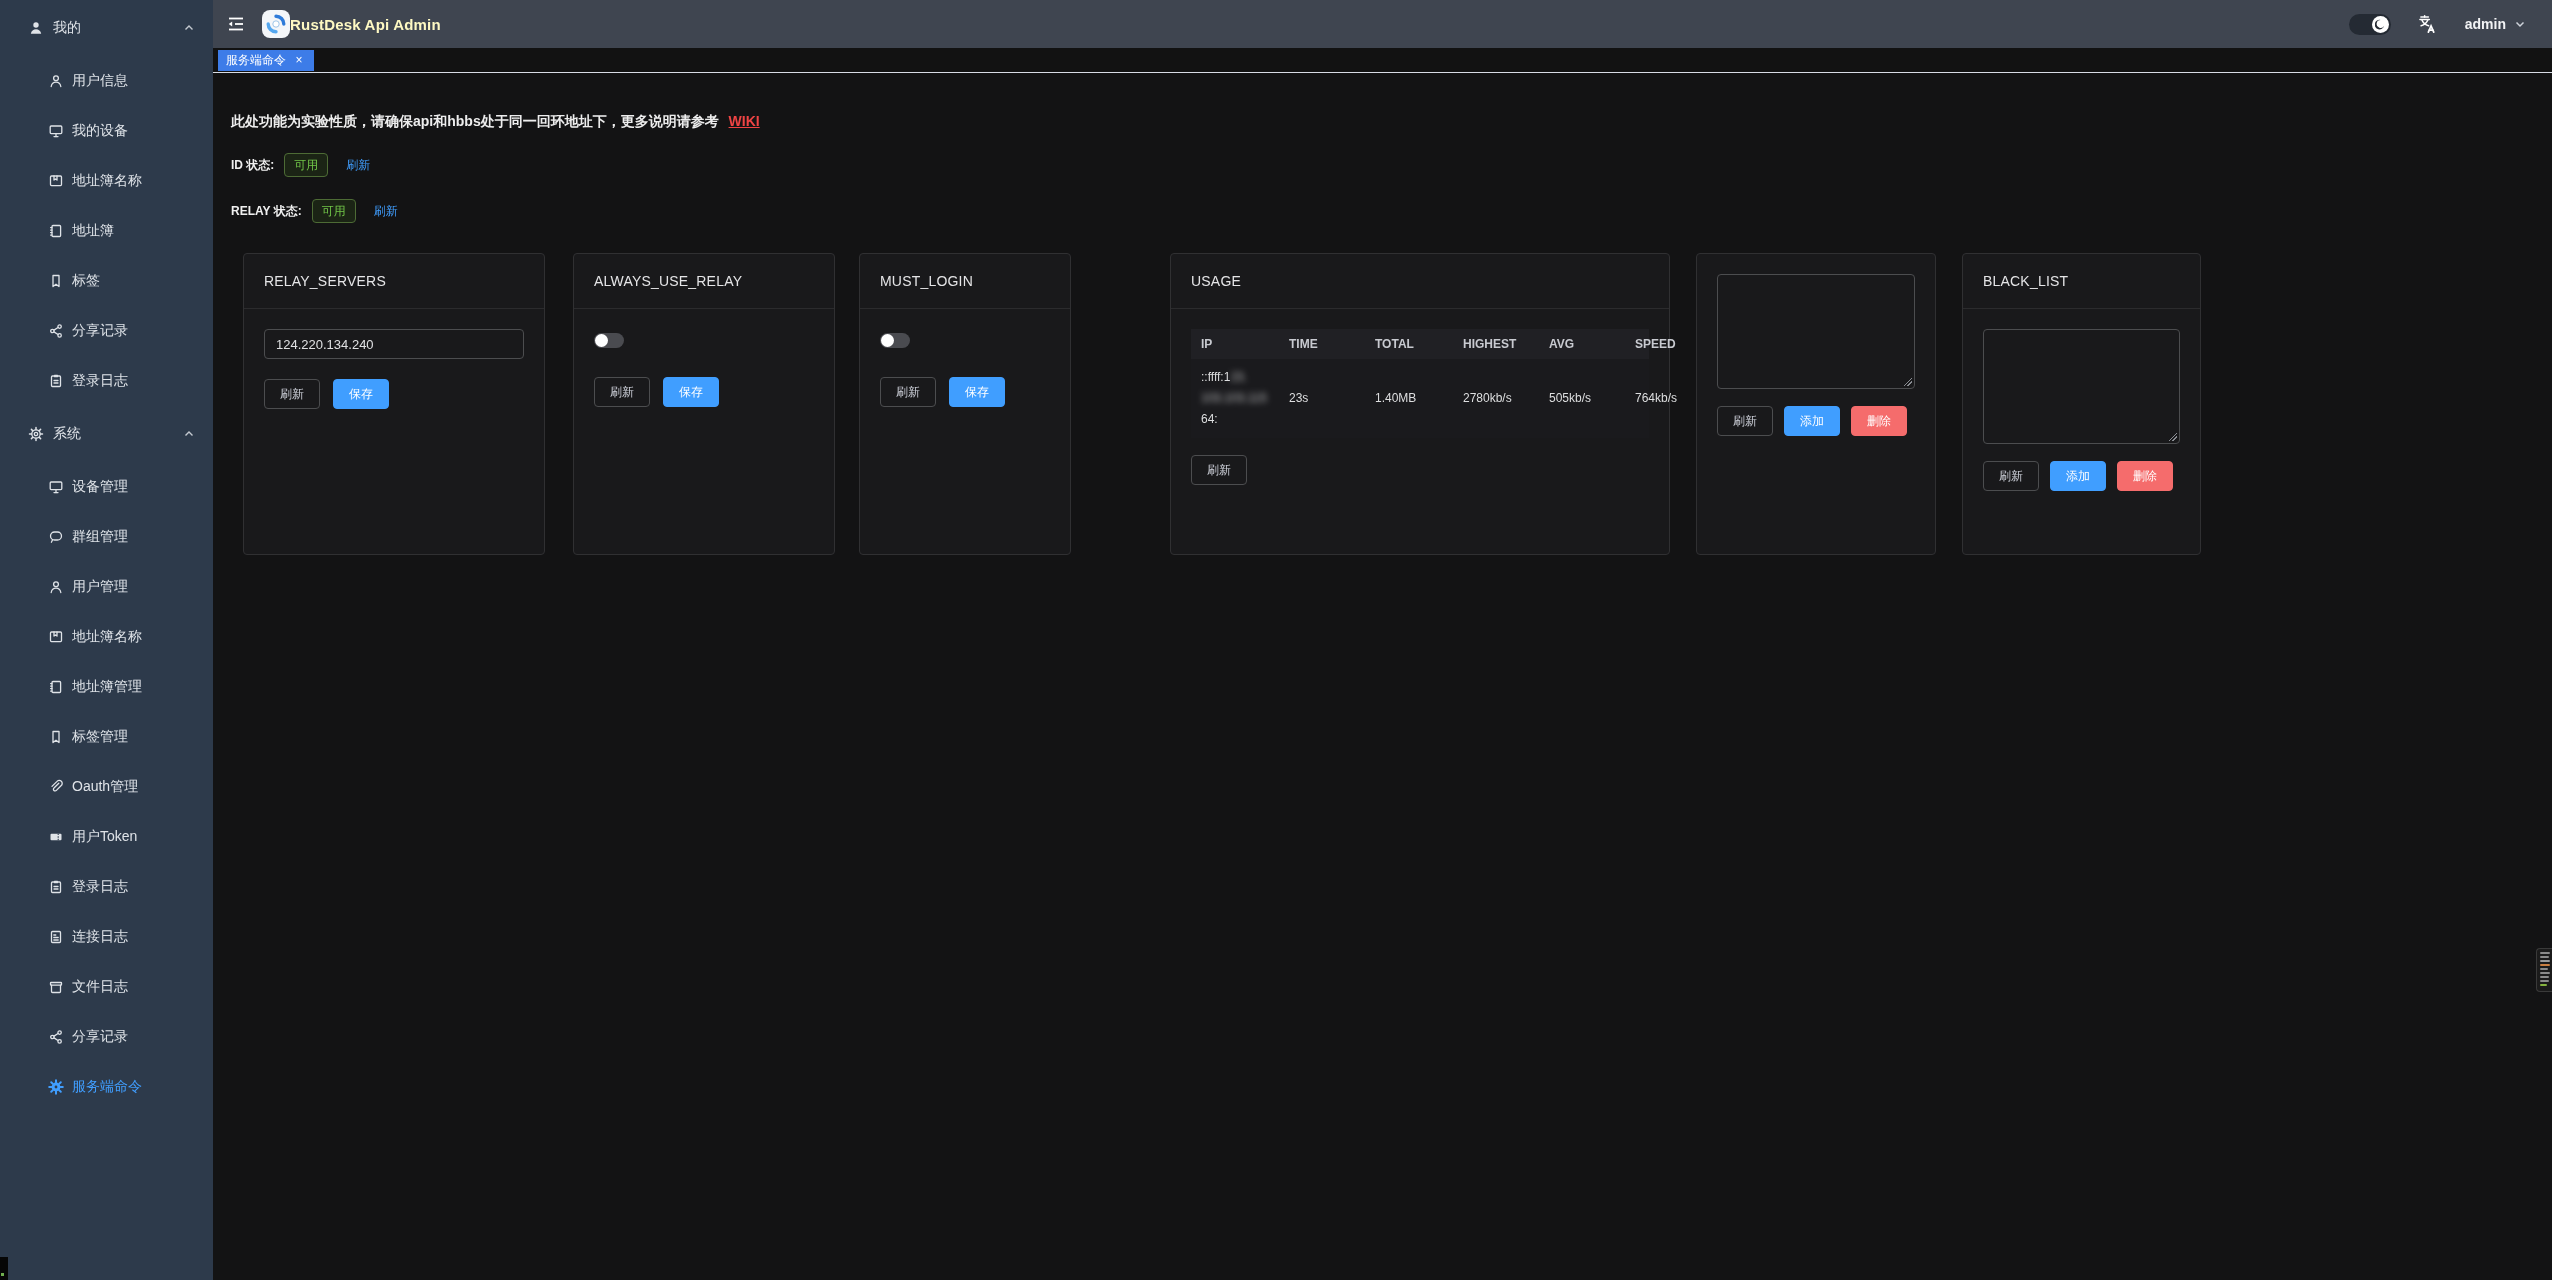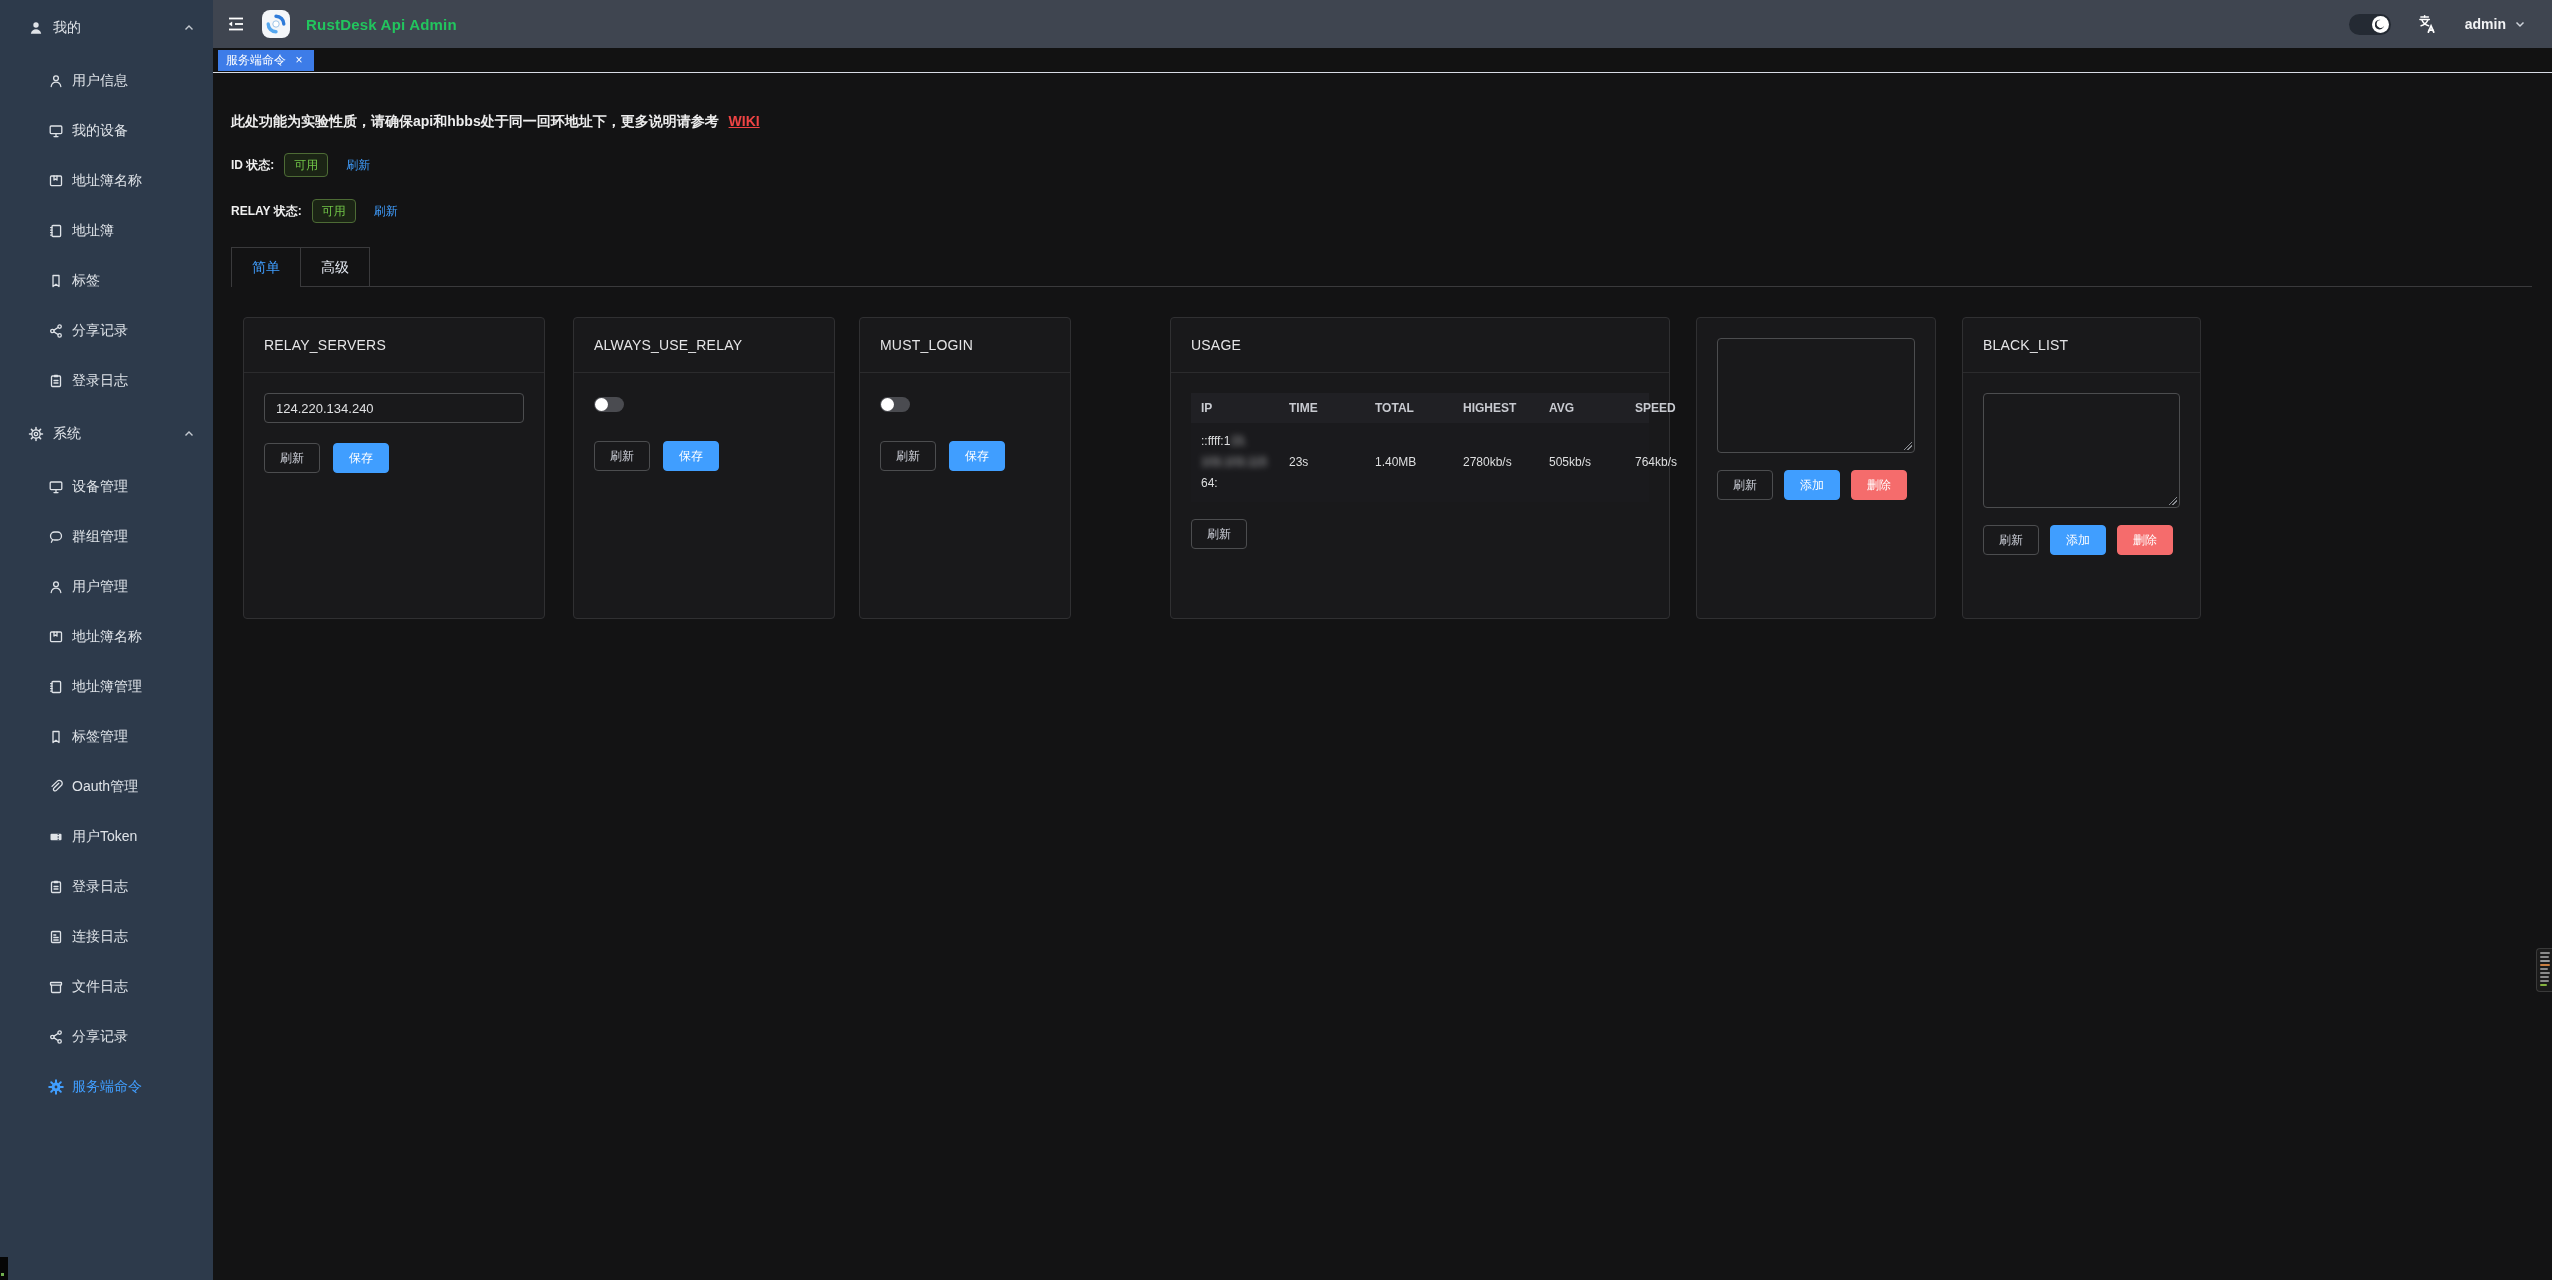--- a/index.html
+++ b/index.html
@@ -22,21 +22,21 @@
   .icon16 svg { width:16px; height:16px; }
   .chev { width:12px; height:12px; opacity:.85; }
 
   
   .main { flex:1; display:flex; flex-direction:column; height:100%; min-width:0; }
   .topbar { height:48px; background:#3f4550; display:flex; align-items:center; padding:0 26px 0 12px; }
   .fold-btn { width:22px; height:22px; display:flex; align-items:center; justify-content:center;
     color:#ffffff; cursor:pointer; }
   .logo { width:28px; height:28px; border-radius:8px; background:#f4f6f9; margin-left:15px;
     display:flex; align-items:center; justify-content:center; }
-  .app-title { color:#22c55e; font-size:15px; font-weight:700; margin-left:16px; letter-spacing:.2px; }
+  .app-title { color:#fef9c3; font-size:15px; font-weight:700; margin-left:0; letter-spacing:.2px; }
   .topbar-right { margin-left:auto; display:flex; align-items:center; }
   .theme-switch { width:42px; height:21px; border-radius:11px; background:#242a33; position:relative;
     cursor:pointer; }
   .theme-switch .knob { position:absolute; right:2px; top:2px; width:17px; height:17px; border-radius:50%;
     background:#ffffff; display:flex; align-items:center; justify-content:center; }
   .lang-btn { margin-left:25px; color:#ffffff; cursor:pointer; display:flex; align-items:center; }
   .user-menu { margin-left:28px; display:flex; align-items:center; color:#f2f3f5; font-size:14px;
     font-weight:700; cursor:pointer; }
   .user-menu .chevd { margin-left:8px; color:#cfd3da; }
 
@@ -415,24 +415,20 @@
         <span class="tag-success">可用</span>
         <a class="link-refresh" href="#">刷新</a>
       </div>
 
       <div class="status-row">
         <span class="status-label">RELAY 状态:</span>
         <span class="tag-success">可用</span>
         <a class="link-refresh" href="#">刷新</a>
       </div>
 
-      <div class="view-tabs">
-        <div class="vtab active">简单</div>
-        <div class="vtab">高级</div>
-      </div>
 
       <div class="cards-row">
 
         <div class="card card-1">
           <div class="card-header">RELAY_SERVERS</div>
           <div class="card-body">
             <input class="el-input" value="124.220.134.240" style="">
             <div class="btn-row">
               <button class="btn">刷新</button>
               <button class="btn primary">保存</button>

